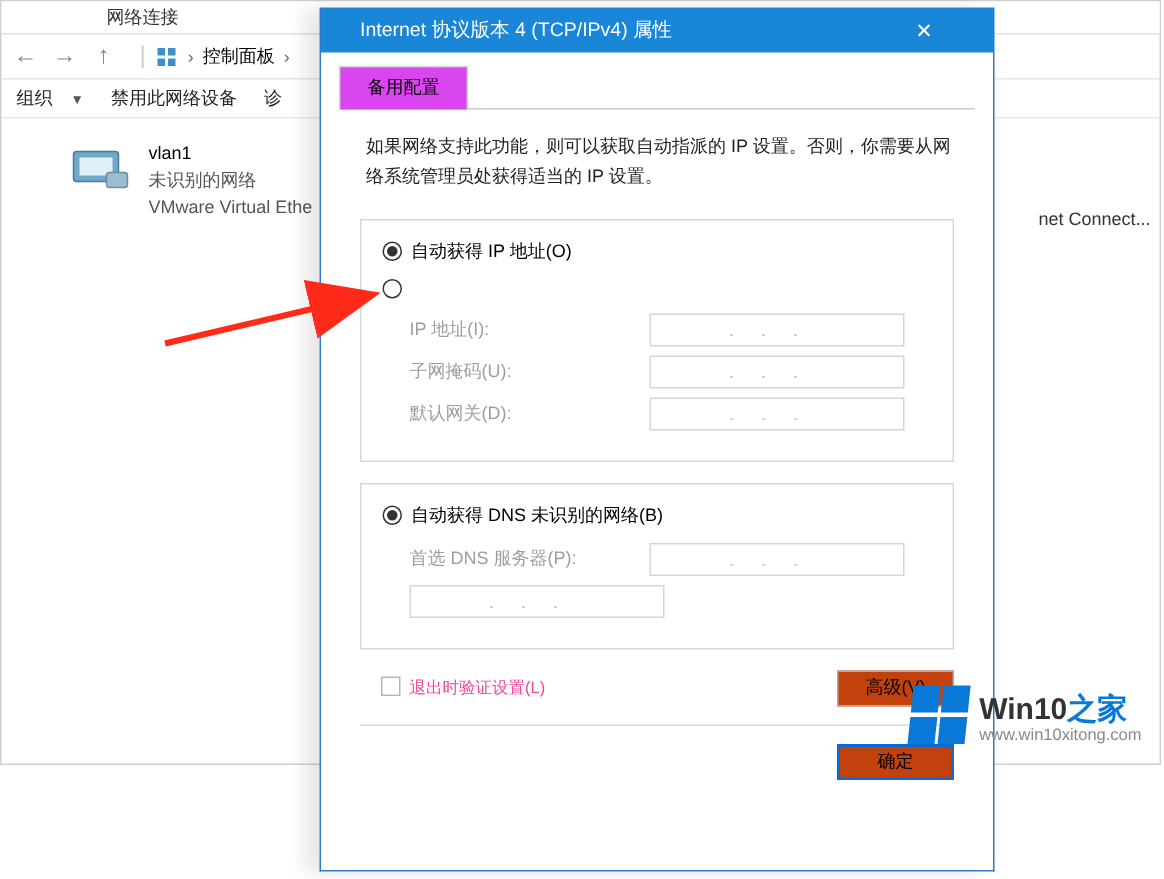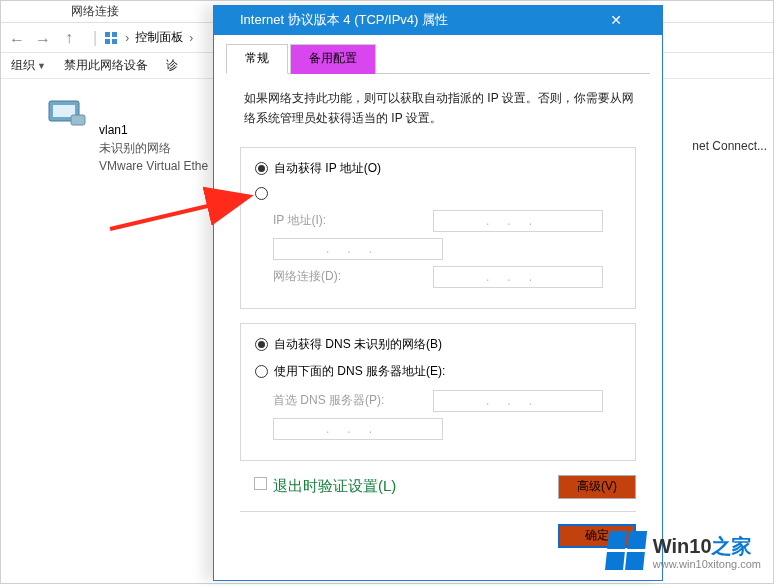--- a/index.html
+++ b/index.html
@@ -1,33 +1,33 @@
 <!DOCTYPE html>
 <html><head>
 <meta charset="utf-8">
 <style>
   * { box-sizing: border-box; font-family: "Microsoft YaHei", "Segoe UI", sans-serif; }
   body { margin: 0; background: #fff; width: 776px; height: 586px; overflow: hidden; position: relative; }
-  .outer { border: 1px solid #d0d0d0; width: 774px; height: 584px; position: relative; }
+  .outer { border: 1px solid #d0d0d0; width: 774px; height: 510px; position: relative; }
 
   
   .bg-titlebar { height: 22px; background: #fff; border-bottom: 1px solid #e0e0e0; display: flex; align-items: center; font-size: 12px; padding-left: 70px; color: #333; }
   .bg-addrbar { height: 30px; display: flex; align-items: center; border-bottom: 1px solid #e5e5e5; padding: 0 6px; }
   .bg-nav { display: flex; gap: 6px; margin-right: 8px; }
   .nav-btn { width: 20px; height: 20px; display: flex; align-items: center; justify-content: center; color: #888; }
   .bg-crumb { display: flex; align-items: center; font-size: 12px; gap: 6px; }
   .shield { width: 16px; height: 16px; display: inline-block; }
   .crumb-sep { color: #666; }
   .bg-toolbar { height: 26px; display: flex; align-items: center; gap: 18px; padding: 0 10px; font-size: 12px; color: #222; border-bottom: 1px solid #e8e8e8; }
-  .toolbar-item { display: flex; align-items: center; gap: 2px; }
+  .toolbar-item { display: flex; align-items: center; gap: 12px; }
   .toolbar-arrow { font-size: 9px; color: #555; }
   .bg-content { padding: 14px 0 0 46px; }
   .adapter { display: flex; align-items: flex-start; gap: 10px; }
   .adapter-icon { width: 42px; height: 36px; }
-  .adapter-text { font-size: 12px; line-height: 1.5; margin-top: 28px; }
+  .adapter-text { font-size: 12px; line-height: 1.5; }
   .adapter-name { color: #000; }
   .adapter-status { color: #555; }
 
   .side-label { position: absolute; right: 6px; top: 138px; font-size: 12px; color: #333; }
 
   
   .dialog { position: absolute; left: 212px; top: 4px; width: 450px; height: 576px; background: #fff; box-shadow: -10px 0 12px rgba(0,0,0,0.1); border: 1px solid #2a7ad2; border-top: none; }
   .dlg-title { height: 30px; background: #1a86d8; color: #fff; display: flex; align-items: center; justify-content: space-between; padding: 0 26px; font-size: 13px; }
   .dlg-close { width: 40px; text-align: center; font-size: 14px; }
   .dlg-body { padding: 8px 12px 0 12px; }
@@ -37,21 +37,21 @@
   .desc { font-size: 12px; color: #222; padding: 14px 14px 10px 18px; line-height: 1.7; }
 
   .group { border: 1px solid #d8d8d8; margin: 8px 14px 14px 14px; padding: 12px 14px 14px 14px; font-size: 12px; }
   .radio-row { display: flex; align-items: center; gap: 6px; margin-bottom: 10px; }
   .radio-outer { width: 13px; height: 13px; border: 1px solid #333; border-radius: 50%; display: flex; align-items: center; justify-content: center; flex-shrink: 0; }
   .radio-inner { width: 7px; height: 7px; border-radius: 50%; background: #333; }
   .field-row { display: flex; align-items: center; margin: 6px 0 6px 18px; }
   .field-label { width: 160px; color: #9e9e9e; }
   .field-input { width: 170px; height: 22px; border: 1px solid #d5d5d5; background: #fff; color: #bbb; display: flex; align-items: center; justify-content: center; letter-spacing: 18px; }
 
-  .check-row { display: flex; align-items: flex-start; gap: 6px; margin: 0 14px; font-size: 15px; color: #15803d; }
+  .check-row { display: flex; align-items: flex-start; gap: 6px; margin: 0 14px; font-size: 11px; color: #ec4899; }
   .checkbox { width: 13px; height: 13px; border: 1px solid #b5b5b5; }
   .bottom-row { display: flex; justify-content: flex-end; padding: 4px 14px 0 14px; gap: 8px; }
   .btn { min-width: 78px; height: 24px; border: 1px solid #adadad; background: #c2410c; font-size: 12px; display: flex; align-items: center; justify-content: center; padding: 0 10px; }
   .btn.primary { border: 2px solid #0a6bd6; }
 
   .hr { border-top: 1px solid #d8d8d8; margin: 12px 14px 8px 14px; }
 
   
   .arrow { position: absolute; left: 105px; top: 180px; pointer-events: none; }
 
@@ -110,58 +110,54 @@
   </div>
   <div class="side-label">net Connect...</div>
 
   <div class="dialog">
     <div class="dlg-title">
       <span>Internet 协议版本 4 (TCP/IPv4) 属性</span>
       <span class="dlg-close">✕</span>
     </div>
     <div class="dlg-body">
       <div class="tabs">
-        <div class="tab active">常规</div>
         <div class="tab">备用配置</div>
       </div>
       <div class="desc">如果网络支持此功能，则可以获取自动指派的 IP 设置。否则，你需要从网络系统管理员处获得适当的 IP 设置。</div>
 
       <div class="group">
         <div class="radio-row">
           <span class="radio-outer">
               <span class="radio-inner"></span>
             </span>
           <span>自动获得 IP 地址(O)</span>
         </div>
         <div class="radio-row">
           <span class="radio-outer"></span>
         </div>
         <div class="field-row">
           <span class="field-label">IP 地址(I):</span>
           <span class="field-input">...</span>
         </div>
         <div class="field-row">
-          <span class="field-input">...</span>
-        </div>
-        <div class="field-row">
-          <span class="field-label">网络连接(D):</span>
+          <span class="field-label">子网掩码(U):</span>
+          <span class="field-input">...</span>
+        </div>
+        <div class="field-row">
+          <span class="field-label">默认网关(D):</span>
           <span class="field-input">...</span>
         </div>
       </div>
 
       <div class="group">
         <div class="radio-row">
           <span class="radio-outer">
               <span class="radio-inner"></span>
             </span>
           <span>自动获得 DNS 未识别的网络(B)</span>
-        </div>
-        <div class="radio-row">
-          <span class="radio-outer"></span>
-          <span>使用下面的 DNS 服务器地址(E):</span>
         </div>
         <div class="field-row">
           <span class="field-label">首选 DNS 服务器(P):</span>
           <span class="field-input">...</span>
         </div>
         <div class="field-row">
           <span class="field-input">...</span>
         </div>
       </div>
 

